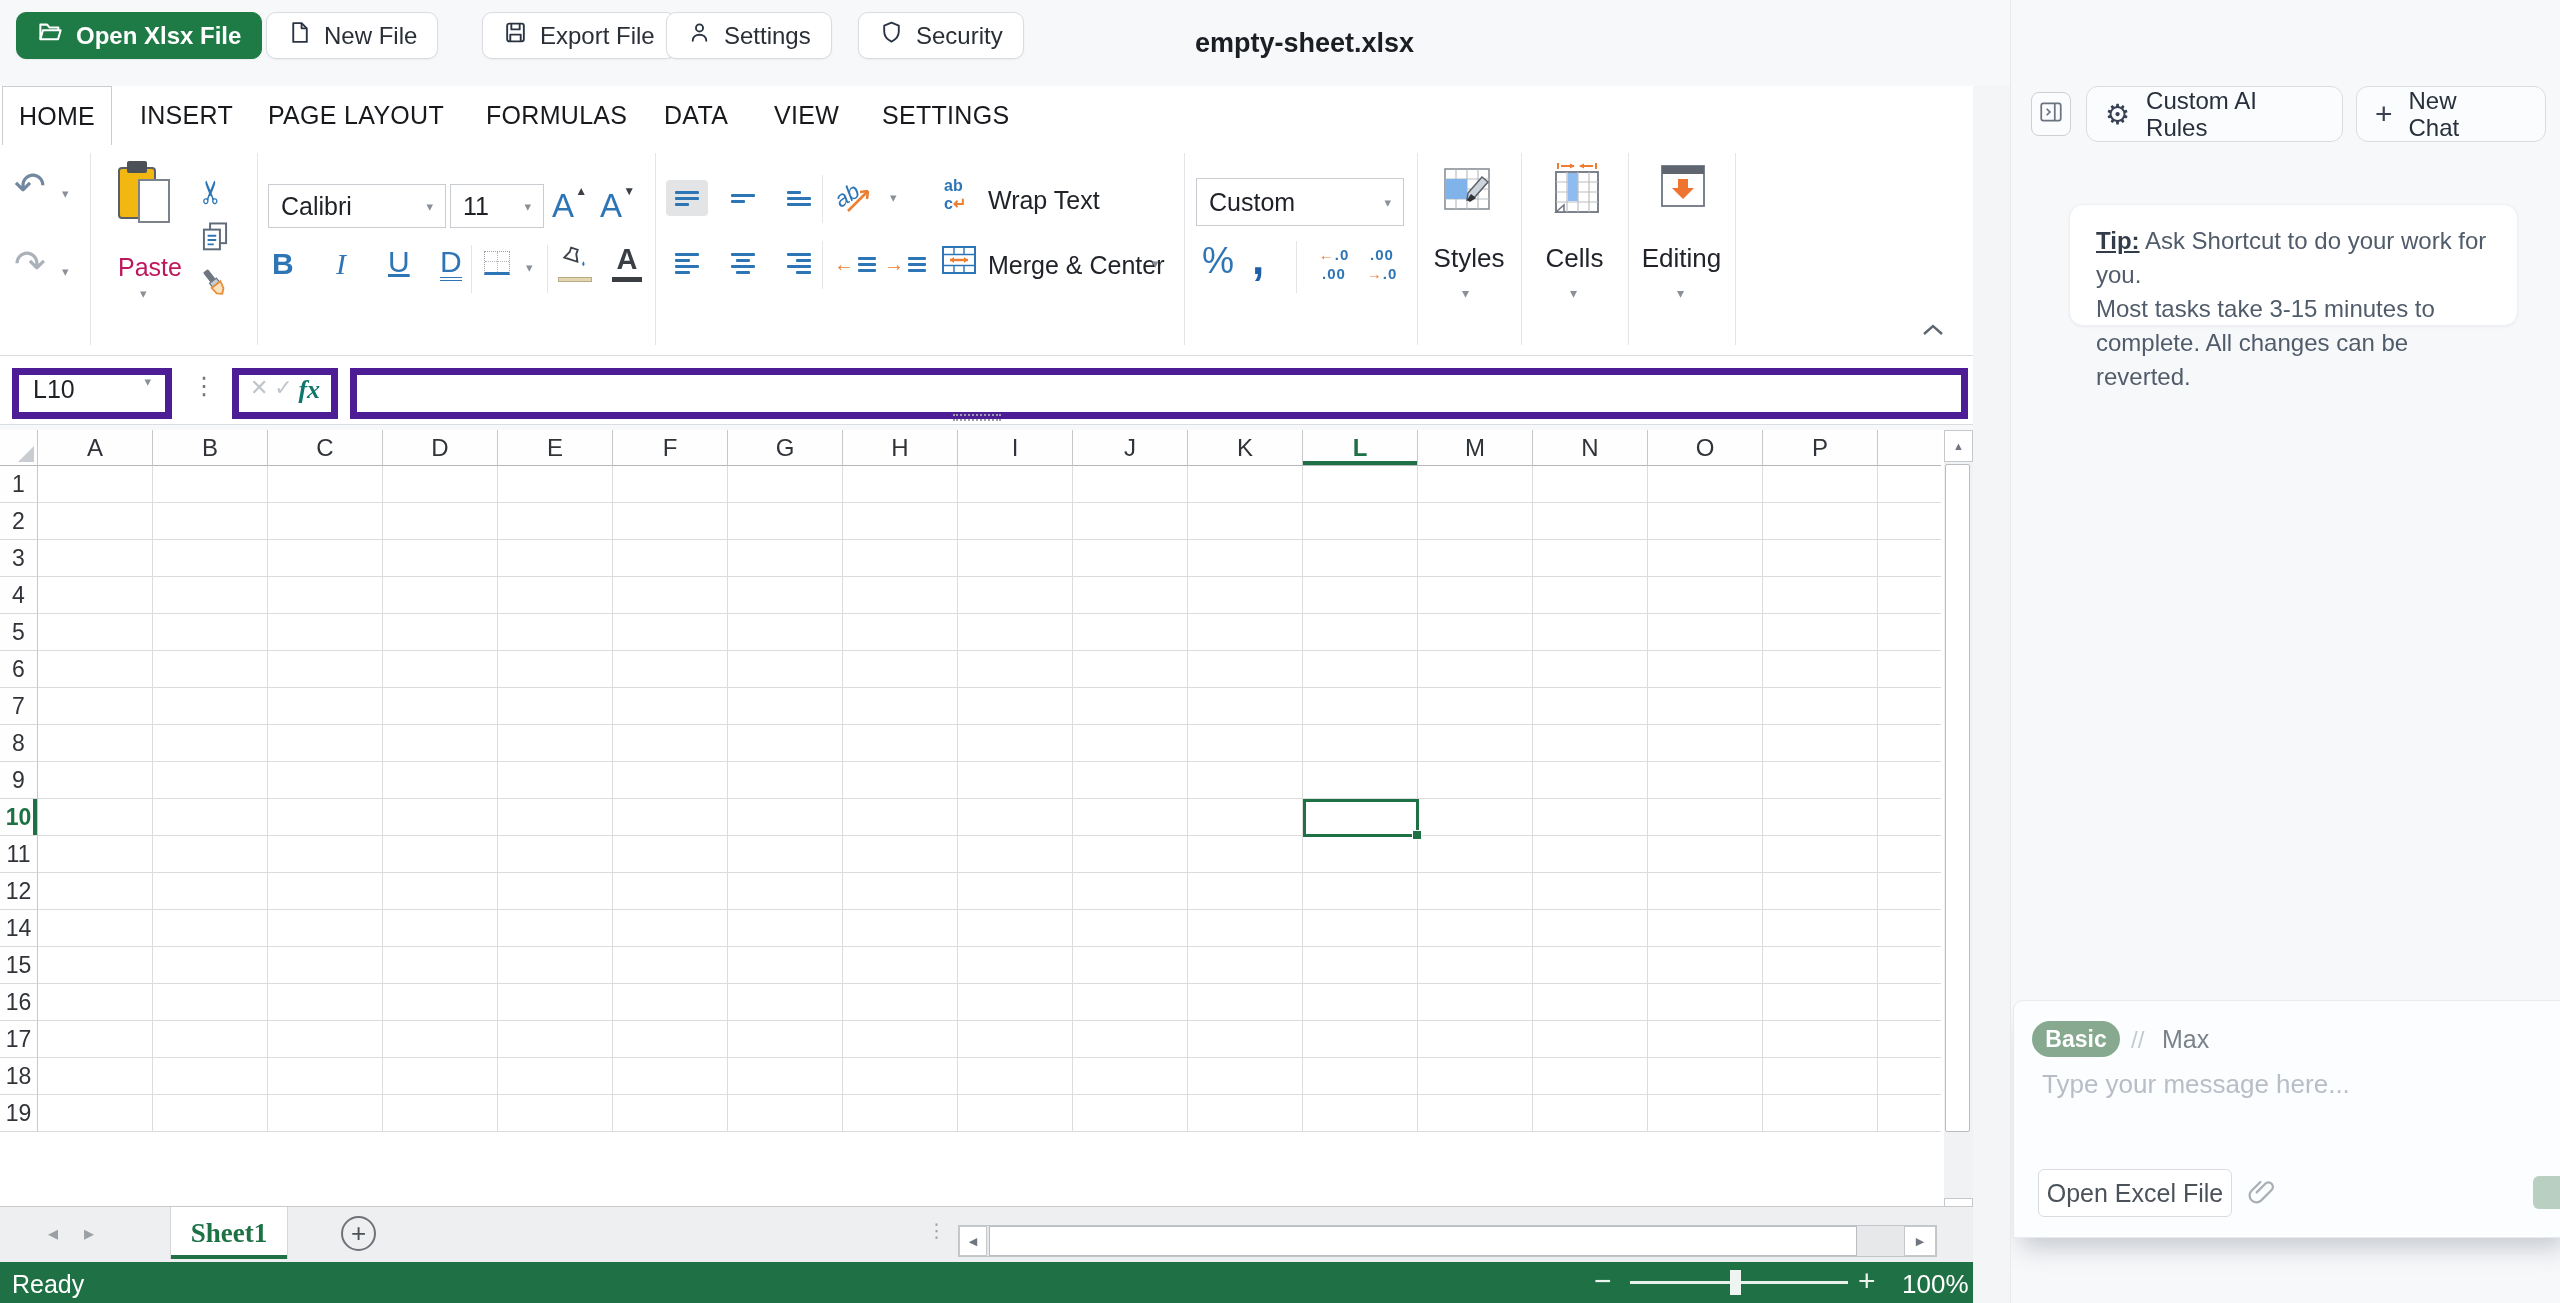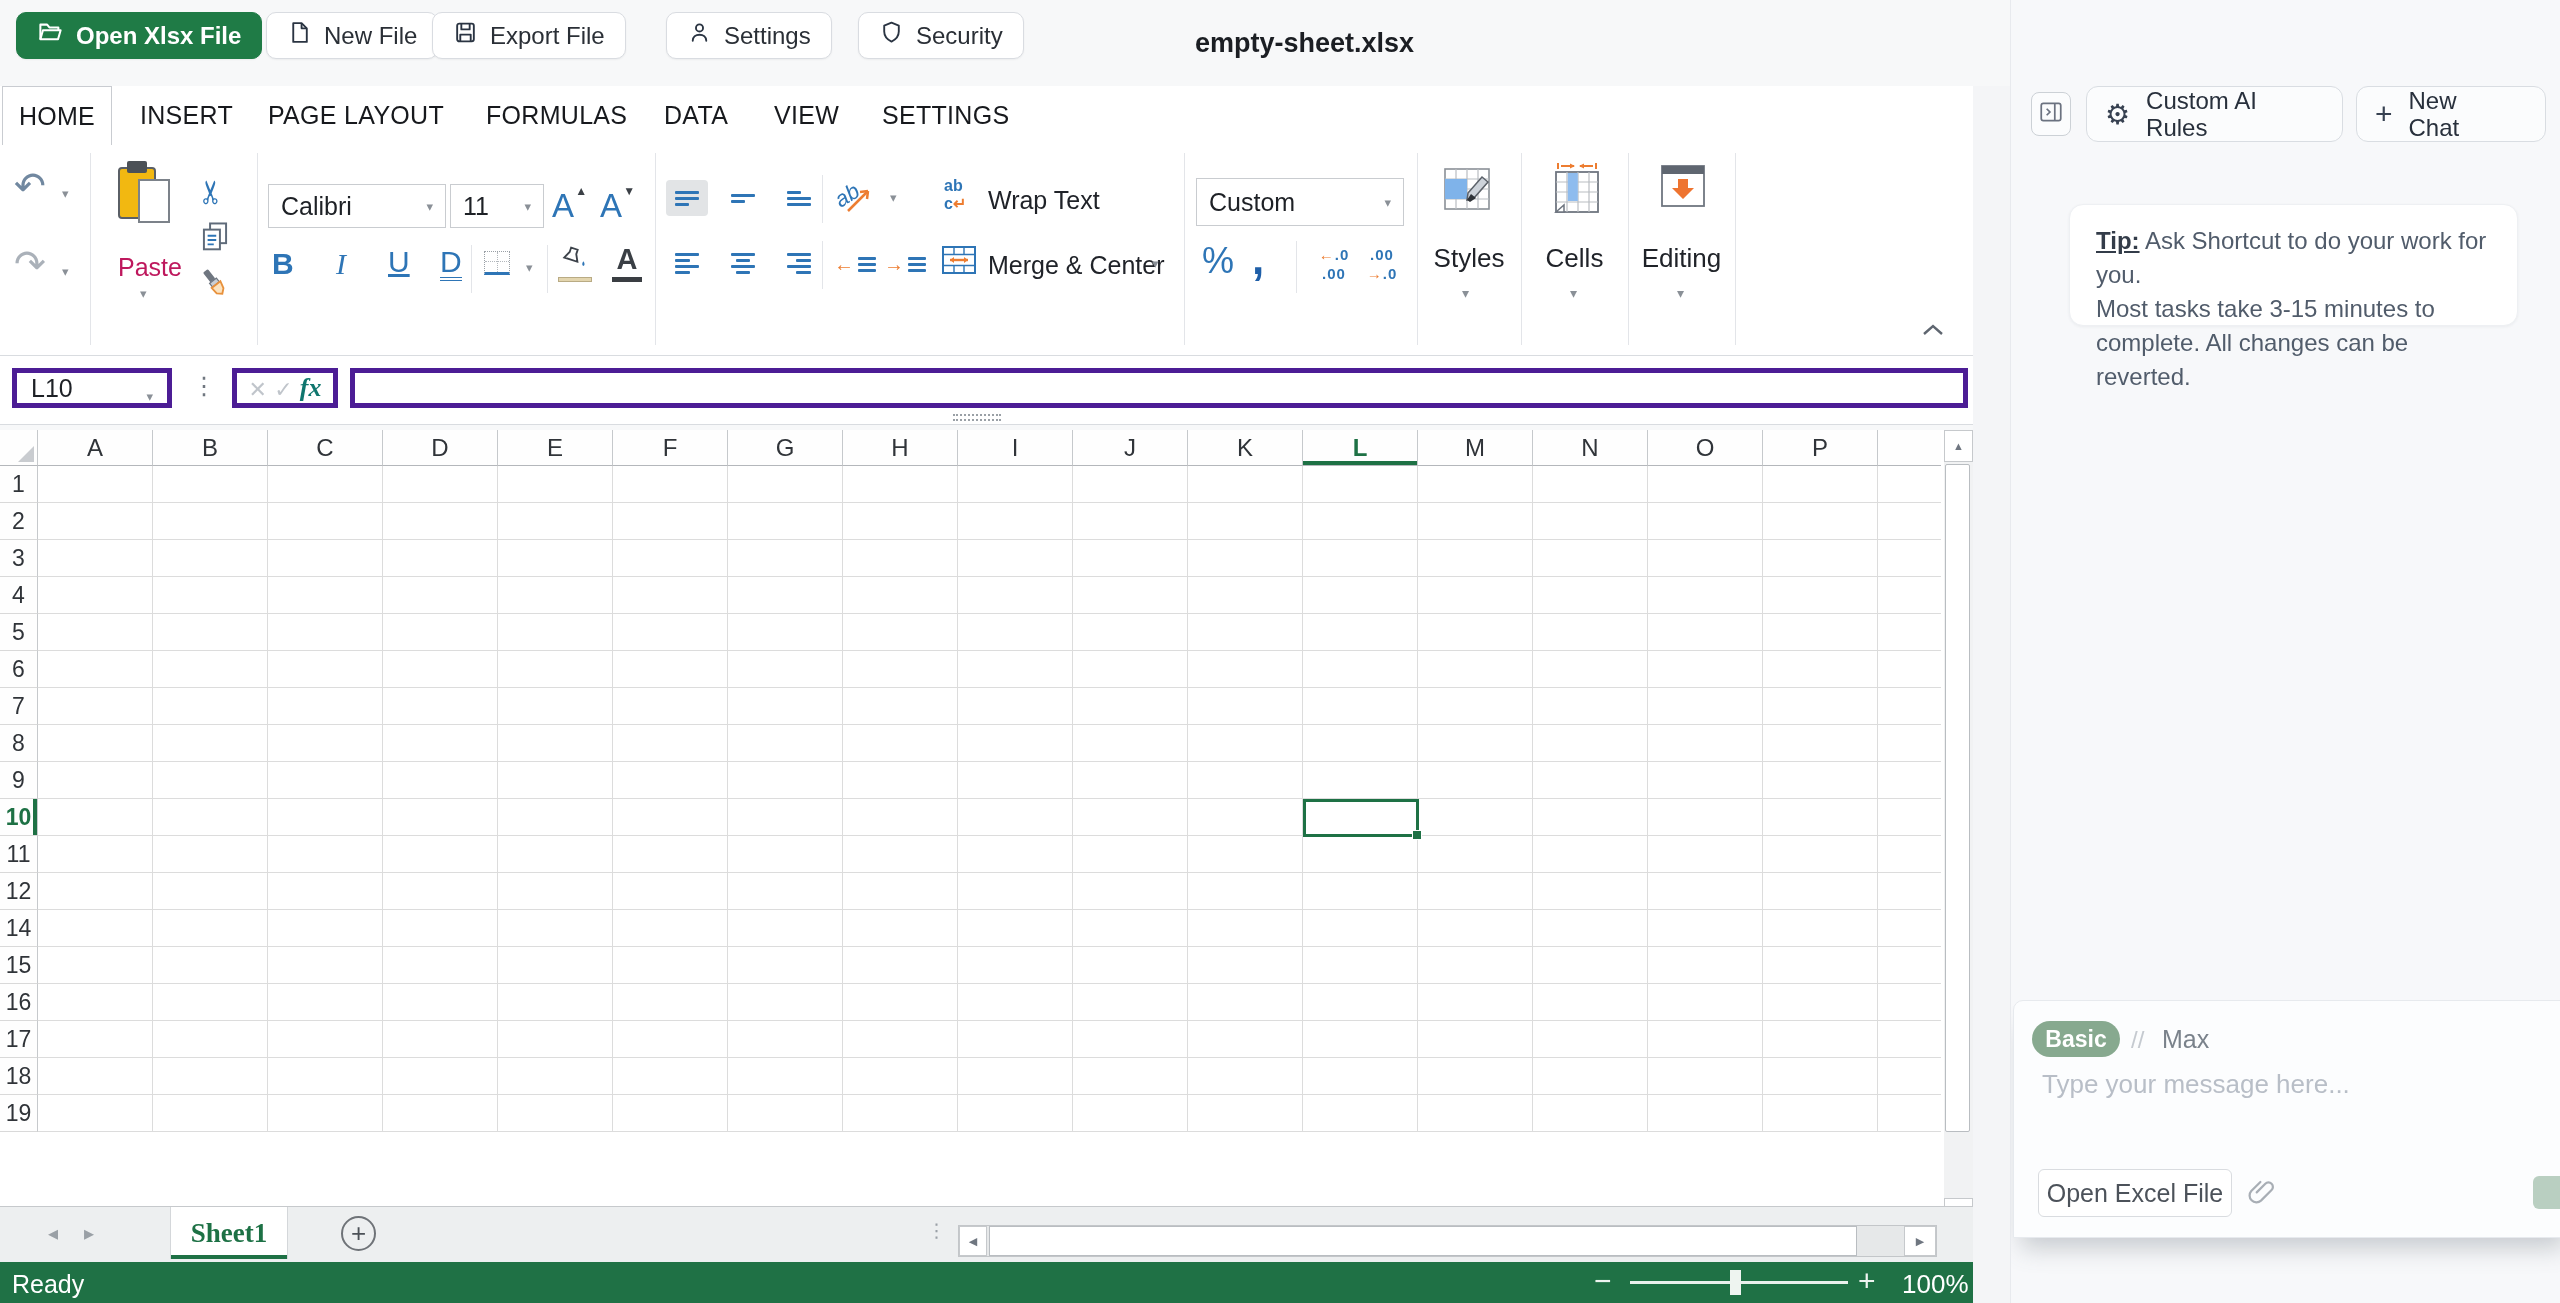--- a/index.html
+++ b/index.html
@@ -52,22 +52,22 @@
   .mini2 { position:absolute; width:44px; text-align:center; font-size:15px; font-weight:700;
            color:#2e75b6; line-height:19px; letter-spacing:1px; }
   .mini2 .o { color:#ed7d31; }
 
   .bigbtn-label { position:absolute; font-size:26px; color:#202329; }
   .bigbtn-caret { position:absolute; font-size:14px; color:#8a9097; }
 
   
   .formulabar { position:absolute; left:0; top:356px; width:1973px; height:69px; background:#fff;
                 border-bottom:1px solid #d9dce0; }
-  .fbox { position:absolute; top:12px; height:40px; background:#fff; border:5px solid #4c1d95;
-          display:flex; align-items:flex-end; }
+  .fbox { position:absolute; top:12px; height:51px; background:#fff; border:7px solid #4c1d95;
+          display:flex; align-items:flex-start; }
   .fb-handle { position:absolute; left:953px; top:58px; width:48px; height:7px;
                border-top:2px dotted #9aa0a6; border-bottom:2px dotted #9aa0a6; }
 
   
   .gridwrap { position:absolute; left:0; top:430px; width:1973px; height:776px; background:#fff; }
   .grow { display:flex; }
   .gh { flex:0 0 115px; height:36px; background:#fefefe; border-right:1px solid #c6c9cc;
         border-bottom:1px solid #b4b7bb; display:flex; align-items:center; justify-content:center;
         font-size:24px; color:#303439; }
   .gh.corner { flex:0 0 38px; position:relative; }
@@ -160,21 +160,21 @@
           </svg></span>
       <span>Open Xlsx File</span>
     </div>
     <div class="tb-btn" style="left:266px;">
       <span><svg width="25" height="25" viewBox="0 0 24 24" fill="none" stroke="#2a3442" stroke-width="1.8" stroke-linejoin="round">
             <path d="M6 3 h8 l5 5 v13 H6 Z"></path>
             <path d="M14 3 v5 h5"></path>
           </svg></span>
       <span>New File</span>
     </div>
-    <div class="tb-btn" style="left:432px;">
+    <div class="tb-btn" style="left:482px;">
       <span><svg width="25" height="25" viewBox="0 0 24 24" fill="none" stroke="#2a3442" stroke-width="1.8" stroke-linejoin="round">
             <rect x="4" y="3.5" width="16" height="17" rx="2"></rect>
             <path d="M8 3.5 v5.5 h8 V3.5"></path>
             <path d="M7 20.5 v-6.5 h10 v6.5"></path>
           </svg></span>
       <span>Export File</span>
     </div>
     <div class="tb-btn" style="left:666px;">
       <span><svg width="25" height="25" viewBox="0 0 24 24" fill="none" stroke="#2a3442" stroke-width="1.8" stroke-linecap="round">
             <circle cx="12" cy="7.6" r="3.4"></circle>

